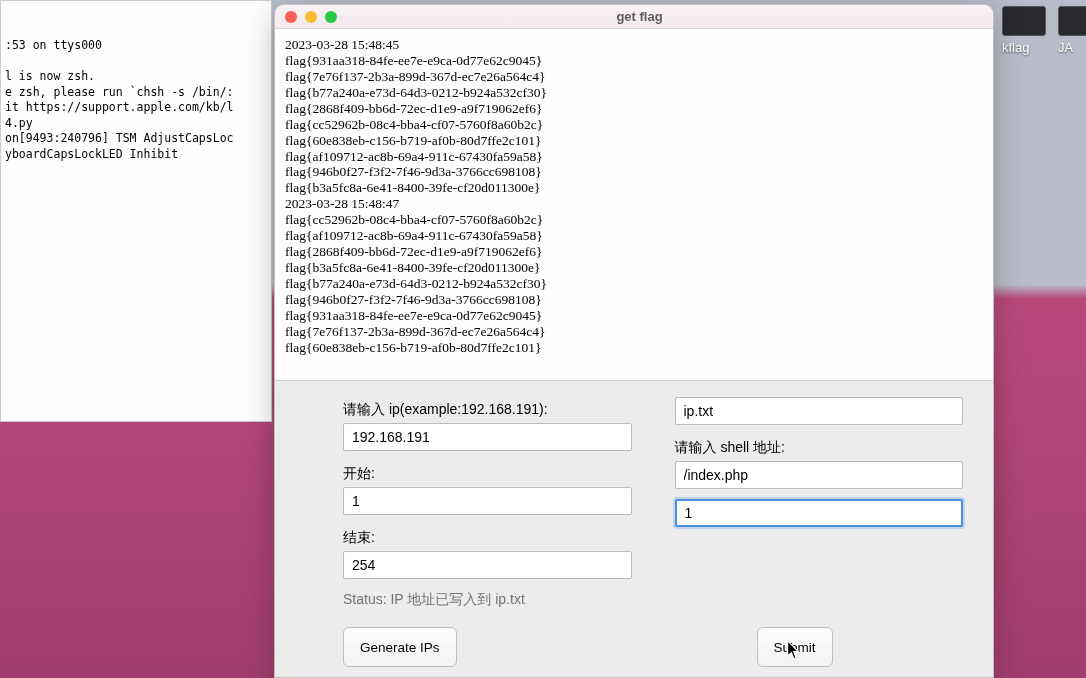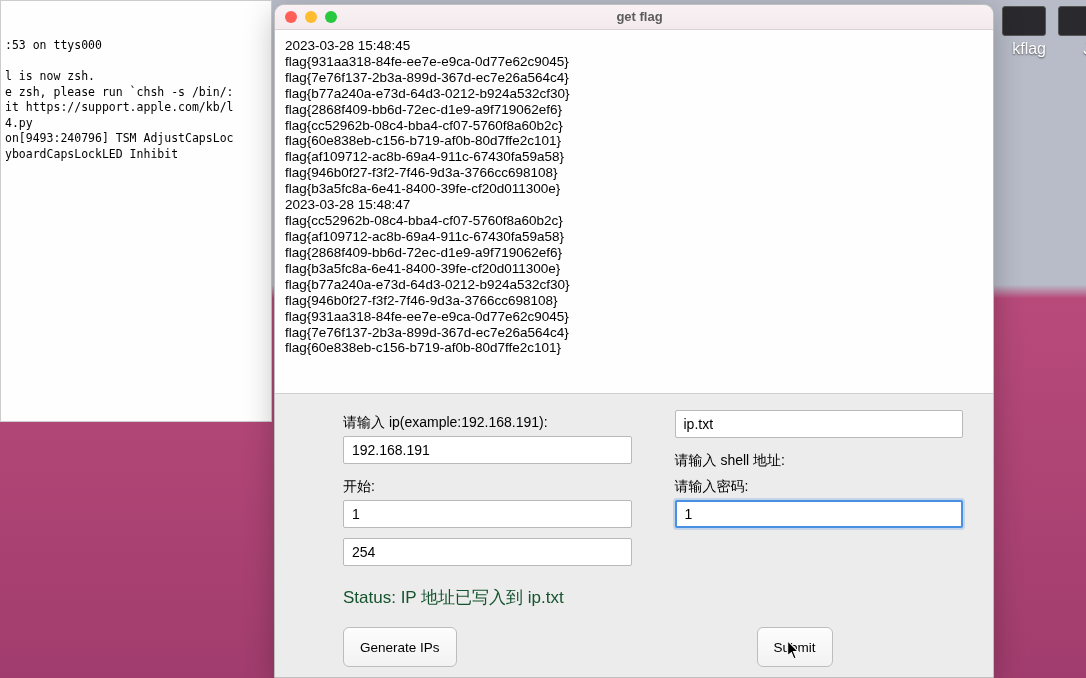--- a/index.html
+++ b/index.html
@@ -27,22 +27,22 @@
   }
   .desktop-right {
     position: absolute;
     top: 0; right: 0;
     width: 90px; height: 100px;
     display: flex;
     gap: 12px;
     padding: 6px;
   }
   .desktop-icon {
-    display: flex; flex-direction: column; align-items: flex-end;
-    color: #fff; font-size: 16px;
+    display: flex; flex-direction: column; align-items: flex-start;
+    color: #fff; font-size: 13px;
     text-shadow: 0 1px 2px rgba(0,0,0,.6);
   }
   .desktop-icon .thumb {
     width: 44px; height: 30px; background: #2a2a2e; border: 1px solid #555;
     border-radius: 3px; margin-bottom: 4px;
   }
   .window {
     position: absolute;
     top: 4px; left: 274px;
     width: 720px; height: 674px;
@@ -66,21 +66,21 @@
   .tl { width: 12px; height: 12px; border-radius: 50%; }
   .tl.red { background: #ff5f57; }
   .tl.yel { background: #febc2e; }
   .tl.grn { background: #28c840; }
   .titlebar .title { position: absolute; left: 11px; right: 0; text-align: center; pointer-events:none;}
   .output {
     background: #fefefe;
     margin: 0;
     padding: 8px 10px;
     height: 380px;
-    font-family: Liberation Sans, sans-serif;
+    font-family: Liberation Serif, serif;
     font-size: 13.5px;
     line-height: 1.18;
     color: #000;
     overflow-y: auto;
     white-space: pre;
     border-bottom: 1px solid #d0d0d0;
   }
   .form-area {
     flex: 1;
     padding: 16px 30px 10px 68px;
@@ -102,21 +102,21 @@
     padding: 0 8px;
     color: #000;
     margin-bottom: 10px;
     outline: none;
   }
   .inp.focused {
     border: 2px solid #4a90e2;
     box-shadow: 0 0 0 2px rgba(74,144,226,.25);
   }
   .status-line {
-    font-size: 17px; color: #14532d; margin-top: 10px;
+    font-size: 14px; color: #737373; margin-top: 2px;
   }
   .btn-row {
     display: flex; justify-content: flex-start; gap: 300px;
     margin-top: 18px;
     align-items: center;
   }
   .btn {
     height: 40px;
     padding: 0 16px;
     border: 1px solid #bdbdbd;
@@ -190,27 +190,28 @@
 flag{7e76f137-2b3a-899d-367d-ec7e26a564c4}
 flag{60e838eb-c156-b719-af0b-80d7ffe2c101}</div>
 
   <div class="form-area">
     <div class="cols">
       <div class="col">
         <div class="lbl">请输入 ip(example:192.168.191):</div>
         <input class="inp" value="192.168.191" style="">
         <div class="lbl">开始:</div>
         <input class="inp" value="1" style="">
+        <div class="lbl">结束:</div>
         <input class="inp" value="254" style="">
         <div class="status-line">Status: IP 地址已写入到 ip.txt</div>
       </div>
       <div class="col">
         <input class="inp" value="ip.txt" style="">
         <div class="lbl">请输入 shell 地址:</div>
-        <div class="lbl">请输入密码:</div>
+        <input class="inp" value="/index.php" style="">
         <input class="inp focused" value="1" style="">
       </div>
     </div>
     <div class="btn-row">
       <button class="btn">Generate IPs</button>
       <button class="btn">Submit</button>
     </div>
   </div>
 </div>
 

